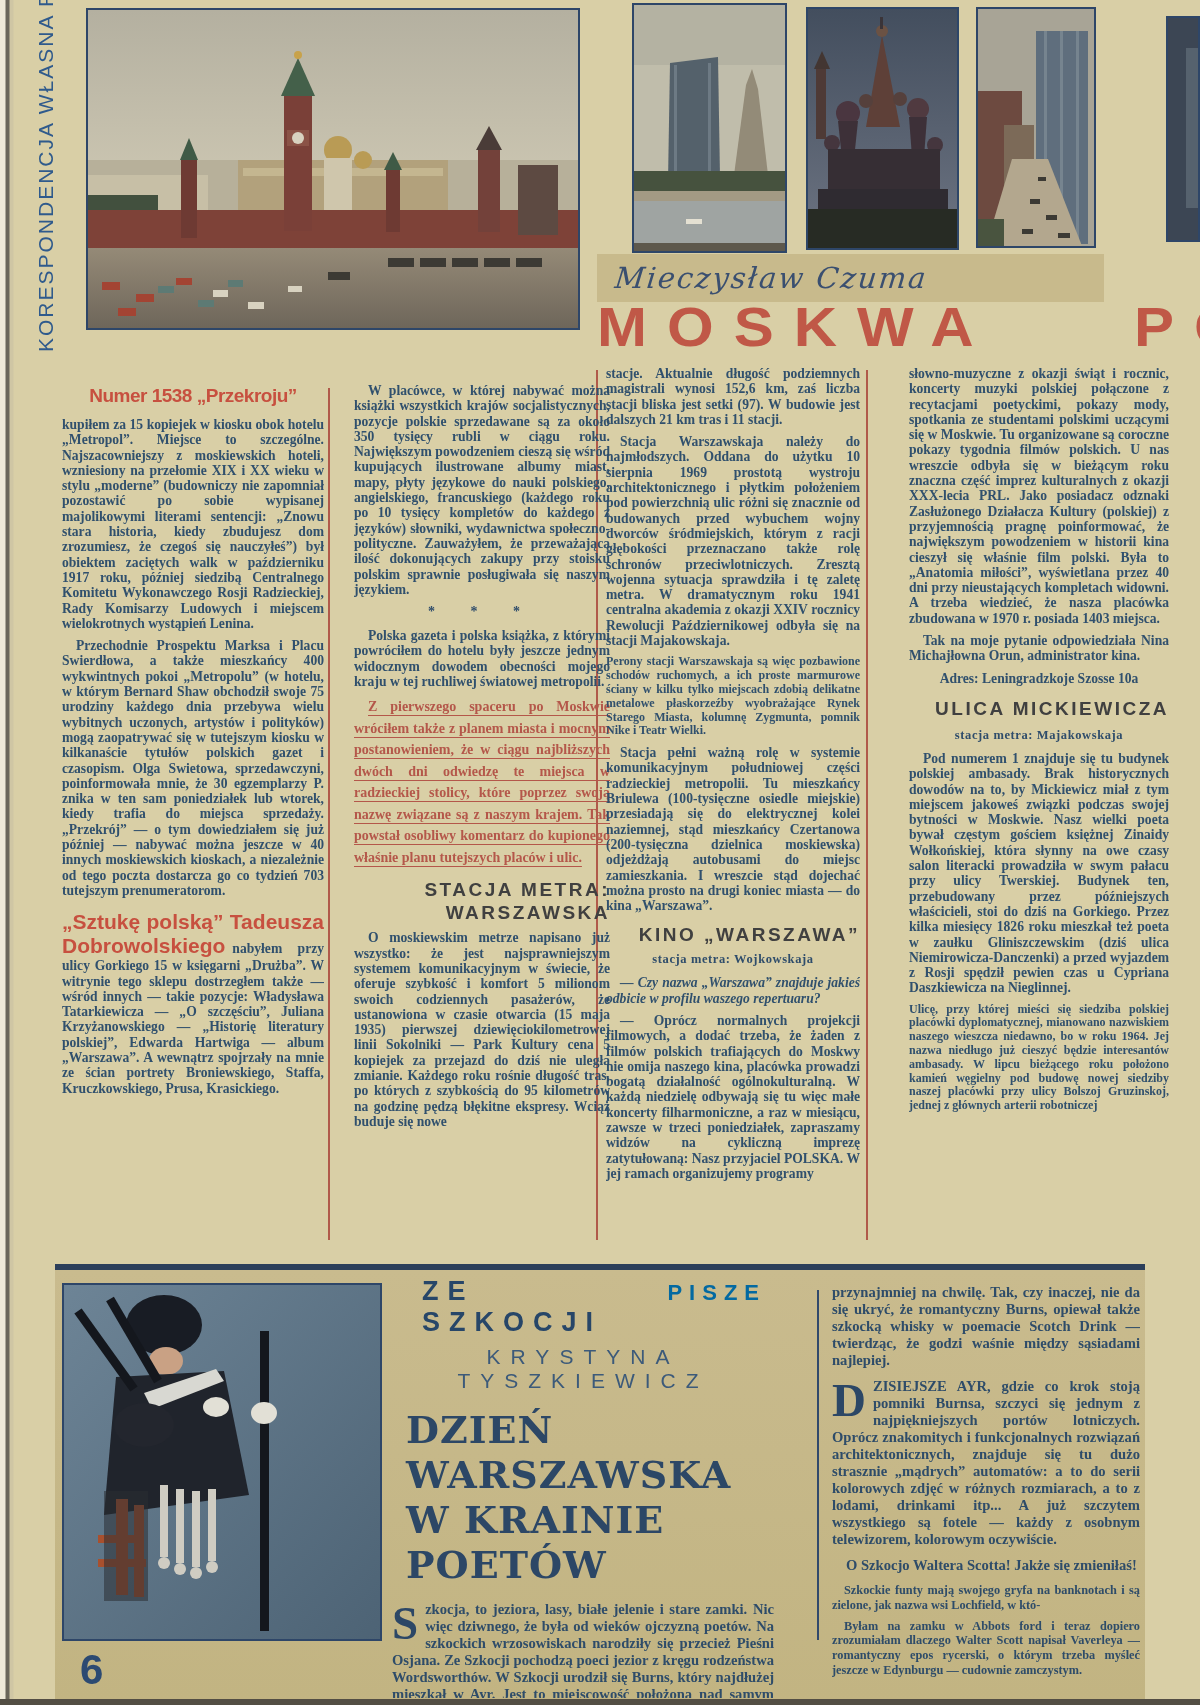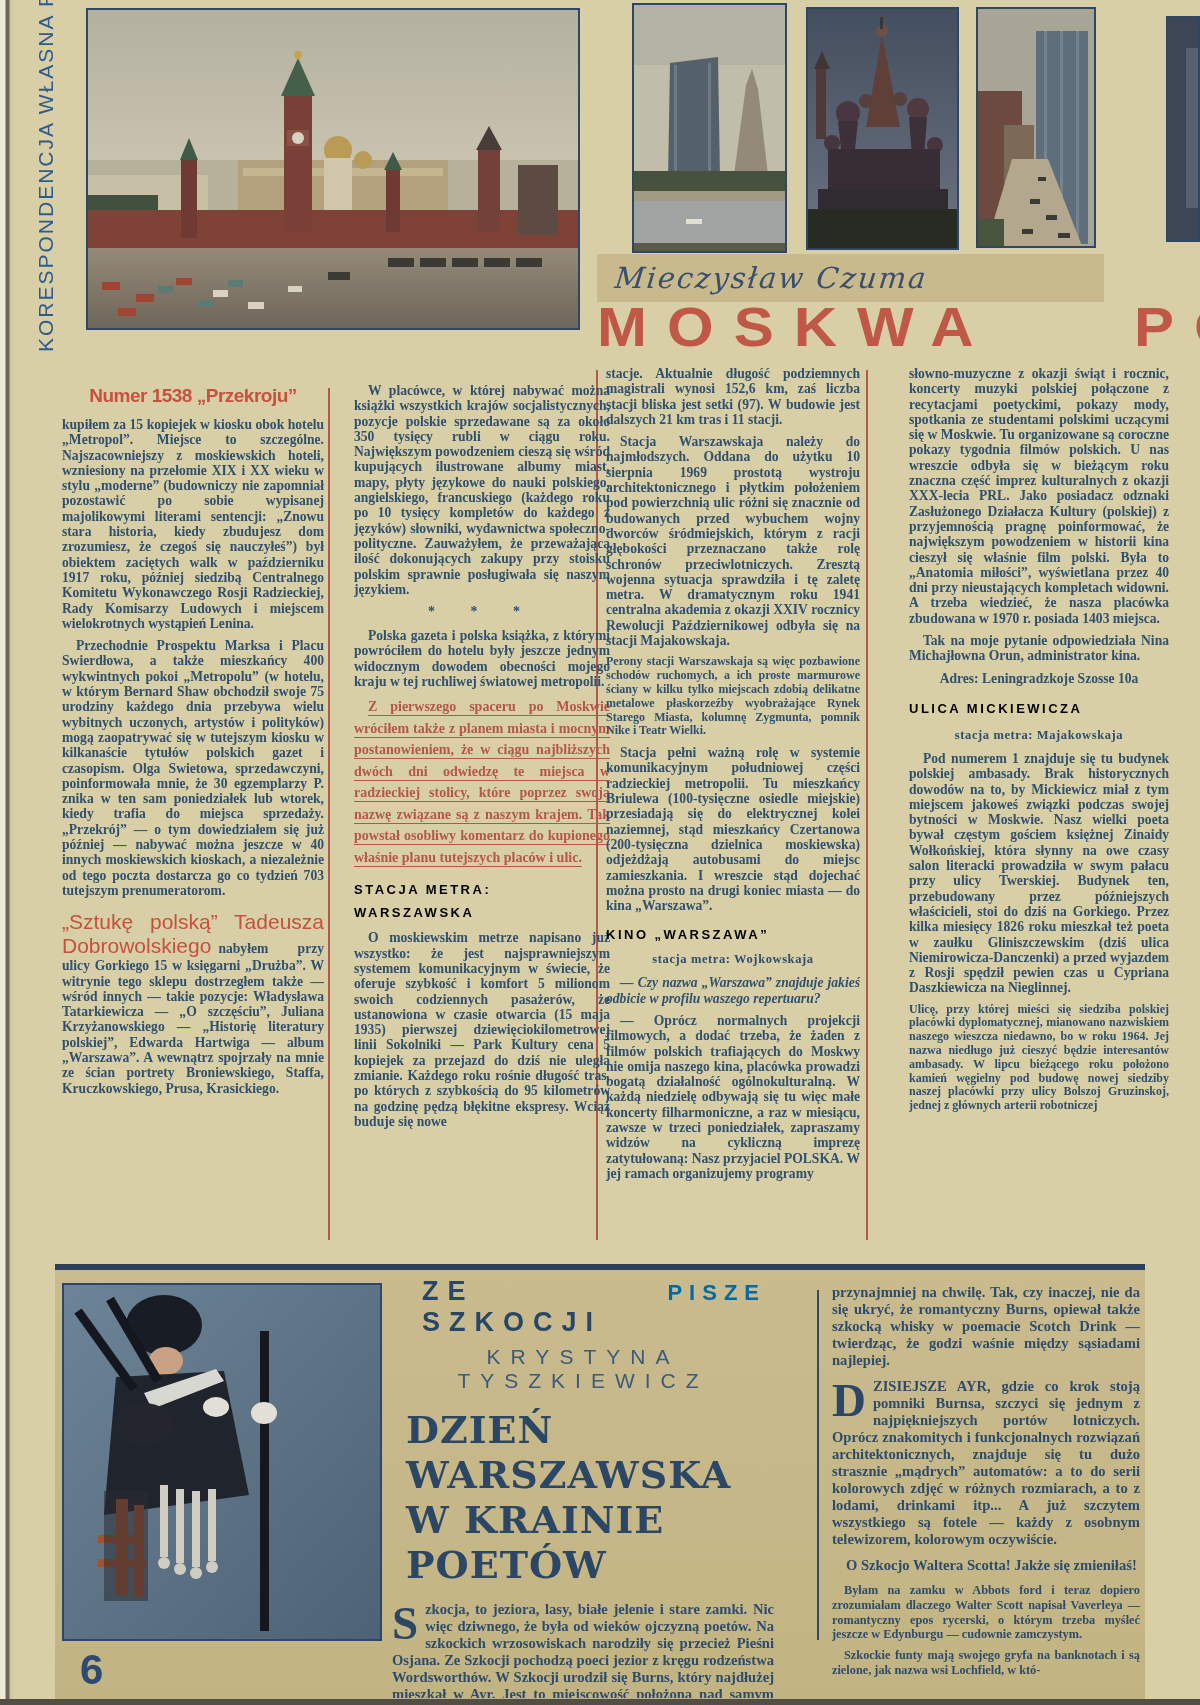--- a/index.html
+++ b/index.html
@@ -36,24 +36,24 @@
   .p{font-weight:700;font-size:13.6px;line-height:15.3px;color:#30506d;
      text-align:justify;margin:0 0 7px;}
   .indent{text-indent:14px;}
   .small{font-size:12px;line-height:13.8px;}
   .italicq{font-style:italic;}
   .nojust{text-align:center;}
   .red-underline{color:#b4574a;font-size:14px;line-height:21.5px;
      text-decoration:underline;text-underline-offset:3.5px;text-decoration-thickness:1px;}
   .lead-head{font-family:"Liberation Sans",sans-serif;font-weight:700;font-size:19px;
      line-height:26px;color:#c7503f;text-align:center;letter-spacing:-0.5px;margin:0 0 8px;}
-  .runin-head{font-family:"Liberation Sans",sans-serif;font-weight:400;font-size:21px;
+  .runin-head{font-family:"Liberation Sans",sans-serif;font-weight:700;font-size:21px;
      line-height:24px;color:#c7503f;padding-right:7px;}
-  .sec-head{font-family:"Liberation Sans",sans-serif;font-weight:700;font-size:13px;
-     line-height:23px;color:#000000;text-align:left;letter-spacing:2.5px;margin:10px 0 6px;}
+  .sec-head{font-family:"Liberation Sans",sans-serif;font-weight:700;font-size:19px;
+     line-height:23px;color:#404040;text-align:right;letter-spacing:2.5px;margin:10px 0 6px;}
   .sub-head{font-weight:700;font-size:12.5px;line-height:14px;color:#2f4d6b;
      text-align:center;letter-spacing:0.6px;margin:0 0 9px;}
   .stars{text-align:center;color:#2f4d6b;letter-spacing:16px;font-weight:700;
      font-size:14px;margin:3px 0 8px;}
   
   .navy-rule-h{left:55px;top:1264px;width:1090px;height:6px;background:#2c3f5a;}
   .bottom-band{left:55px;top:1270px;width:1090px;height:429px;
      background:linear-gradient(#c9bb8e,#c2b482);}
   .bottom-vrule{left:817px;top:1290px;width:2px;height:350px;background:#31496b;}
   .kicker{display:flex;justify-content:space-between;align-items:baseline;
@@ -322,15 +322,15 @@
   <div class="big-title">W KRAINIE POETÓW</div>
   <div class="scot-spacer"></div>
   <p class="bp dropcap">Szkocja, to jeziora, lasy, białe jelenie i stare zamki. Nic więc dziwnego, że była od wieków ojczyzną poetów. Na szkockich wrzosowiskach narodziły się przecież Pieśni Osjana. Ze Szkocji pochodzą poeci jezior z kręgu rodzeństwa Wordsworthów. W Szkocji urodził się Burns, który najdłużej mieszkał w Ayr. Jest to miejscowość położona nad samym oceanem, na południe od Glasgow.</p>
 
 </div>
 
 <div class="abs" style="left:832px;top:1284px;width:308px;height:414px;overflow:hidden;">
   <p class="bp">przynajmniej na chwilę. Tak, czy inaczej, nie da się ukryć, że romantyczny Burns, opiewał także szkocką whisky w poemacie Scotch Drink — twierdząc, że godzi waśnie między sąsiadami najlepiej.</p>
   <p class="bp dropcap">DZISIEJSZE AYR, gdzie co krok stoją pomniki Burnsa, szczyci się jednym z najpiękniejszych portów lotniczych. Oprócz znakomitych i funkcjonalnych rozwiązań architektonicznych, znajduje się tu dużo strasznie „mądrych” automatów: a to do serii kolorowych zdjęć w różnych rozmiarach, a to z lodami, drinkami itp... A już szczytem wszystkiego są fotele — każdy z osobnym telewizorem, kolorowym oczywiście.</p>
   <p class="bp" style="text-indent:14px;">O Szkocjo Waltera Scotta! Jakże się zmieniłaś!</p>
+  <p class="bp-small">Szkockie funty mają swojego gryfa na banknotach i są zielone, jak nazwa wsi Lochfield, w któ-</p>
   <p class="bp-small">Byłam na zamku w Abbots ford i teraz dopiero zrozumiałam dlaczego Walter Scott napisał Vaverleya — romantyczny epos rycerski, o którym trzeba myśleć jeszcze w Edynburgu — cudownie zamczystym.</p>
-  <p class="bp-small">Szkockie funty mają swojego gryfa na banknotach i są zielone, jak nazwa wsi Lochfield, w któ-</p>
 </div>
 
 </body></html>

